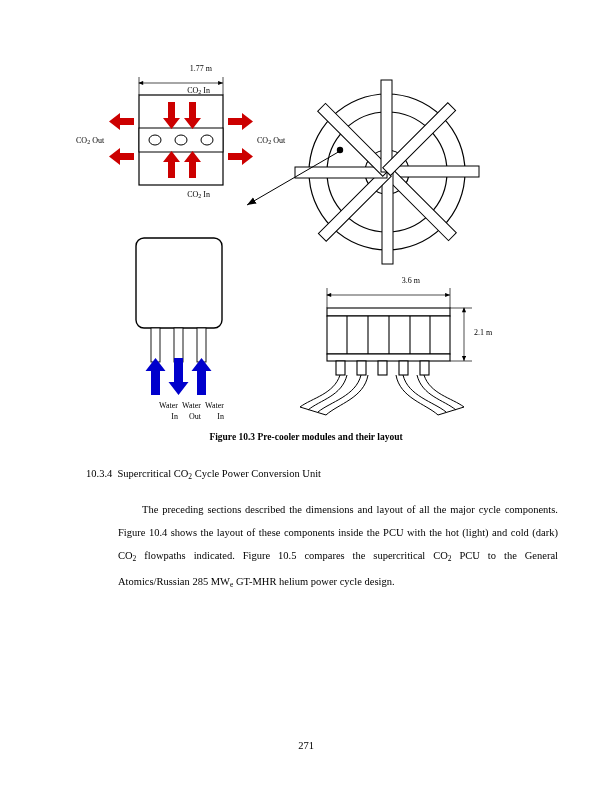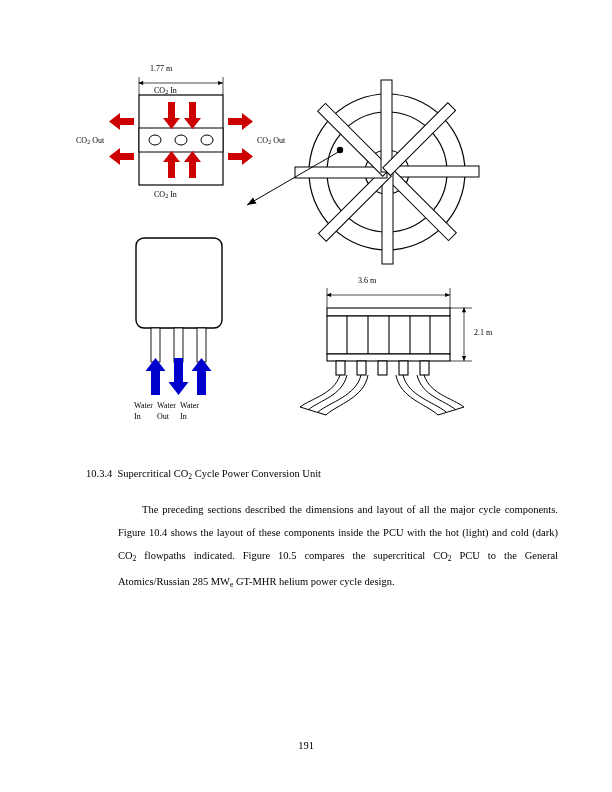--- a/index.html
+++ b/index.html
@@ -52,21 +52,21 @@
     font-family: "Liberation Serif", serif;
     font-size: 8px;
     white-space: nowrap;
     color: #000;
   }
   .lbl sub {
     font-size: 6px;
     vertical-align: -1px;
   }
   .lbl.center {
-    text-align: left;
+    text-align: right;
   }
 
   
   .section-head {
     position: absolute;
     left: 86px;
     top: 468px;
     font-size: 10.5px;
     font-family: Liberation Serif, serif;
   }
@@ -278,24 +278,25 @@
     <div class="lbl center" style="left:62px; top:350px; width:44px; line-height:11px;">Water<br>In</div>
 
     <div class="lbl center" style="left:85px; top:350px; width:44px; line-height:11px;">Water<br>Out</div>
 
     <div class="lbl center" style="left:108px; top:350px; width:44px; line-height:11px;">Water<br>In</div>
 
     <div class="lbl center" style="left:286px; top:226px; width:62px;">3.6 m</div>
 
     <div class="lbl" style="left:402px; top:278px;">2.1 m</div>
 
+    <div class="fig-caption">Figure 10.3  Pre-cooler modules and their layout</div>
   </div>
 
   <div class="section-head">
     <span>10.3.4</span>&nbsp;&nbsp;<span>Supercritical CO</span><sub>2</sub><span> Cycle Power Conversion Unit</span>
   </div>
 
   <div class="para"><span>The preceding sections described the dimensions and layout of all the major cycle components.  Figure 10.4 shows the layout of these components inside the PCU with the hot (light) and cold (dark) CO</span><sub>2</sub><span> flowpaths indicated.   Figure 10.5 compares the supercritical CO</span><sub>2</sub><span> PCU to the General Atomics/Russian 285 MW</span><sub>e</sub><span> GT-MHR helium power cycle design.</span>
   </div>
 
-  <div class="page-number">191</div>
+  <div class="page-number">271</div>
 
 </div>
 
 </body></html>

